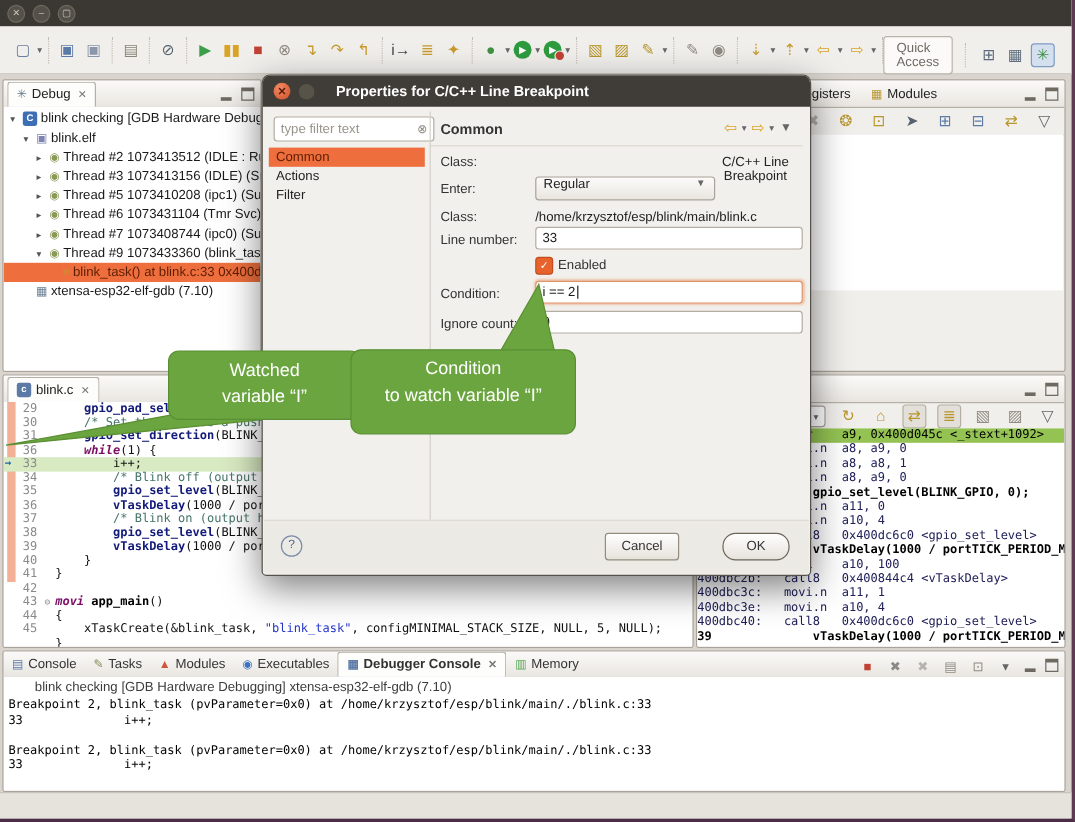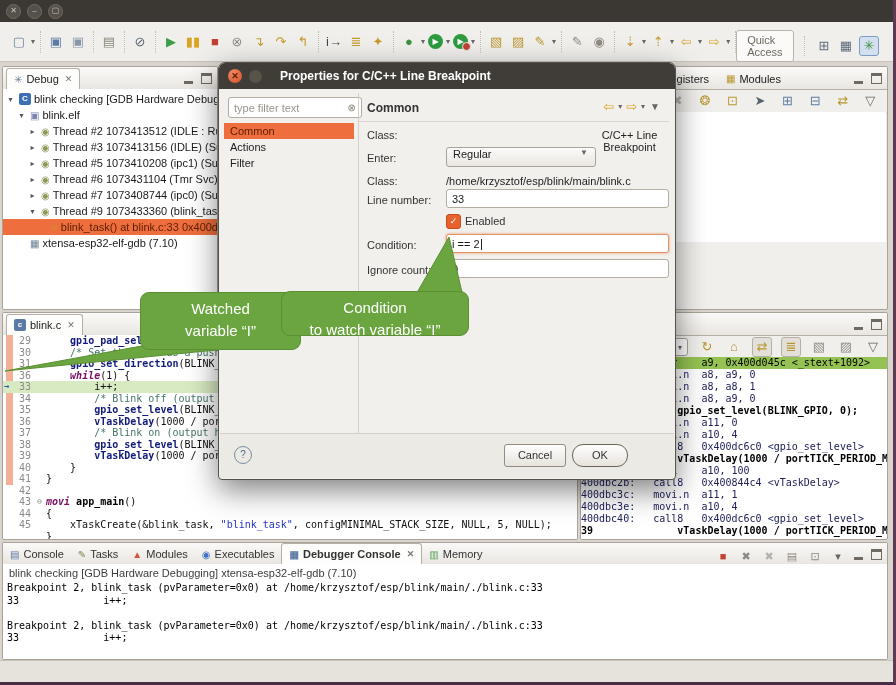--- a/index.html
+++ b/index.html
@@ -66,21 +66,21 @@
   .drow{height:12px;font-family:"DejaVu Sans Mono",monospace;font-size:10px;line-height:12px;white-space:pre;color:#20205a;}
   .drow.src{color:#000;font-weight:bold;}
   .drow.hl{background:#94c353;color:#000;}
   
   .ctabs{height:21px;display:flex;align-items:flex-end;background:linear-gradient(#fbfaf8,#e9e6e1);
     border-bottom:1px solid #b5afa5;position:relative;}
   .ctab{display:flex;align-items:center;gap:4px;padding:0 7px;height:20px;font-size:11px;color:#333;}
   .ctab.active{background:#fdfdfb;border:1px solid #b5afa5;border-bottom:none;border-radius:3px 3px 0 0;font-weight:bold;}
   .cicon{font-size:10px;}
   .cbody{position:absolute;left:0;top:21px;right:0;bottom:0;background:#fff;}
-  .ctitle{font-size:11px;color:#3c3c3c;padding:3px 6px;}
+  .ctitle{font-size:11px;color:#3c3c3c;padding:3px 6px;margin-left:20px;}
   .conline{font-family:"DejaVu Sans Mono",monospace;font-size:10px;line-height:12.5px;white-space:pre;color:#000;padding-left:4px;}
   .cbar{position:absolute;right:40px;top:4px;display:flex;gap:5px;align-items:center;}
   .cbar .ticon{font-size:11px;width:14px;}
   
   .dialog{position:absolute;left:218px;top:62px;width:458px;height:418px;background:#f2f0ec;z-index:40;
     border:1px solid #55514a;border-radius:7px 7px 4px 4px;box-shadow:0 10px 30px rgba(0,0,0,.5);box-sizing:border-box;}
   .dtitle{height:26px;background:#403d38;border-radius:6px 6px 0 0;display:flex;align-items:center;
     color:#fff;font-size:12px;font-weight:bold;}
   .dclose{width:14px;height:14px;border-radius:50%;background:radial-gradient(circle at 35% 30%,#f08a63,#d14f28);
     color:#561a05;font-size:9px;line-height:14px;text-align:center;margin-left:9px;flex:none;}
@@ -475,31 +475,31 @@
     </div>
 
     <span class="flabel" style="top:201px;">Ignore count:</span>
     <div class="tinput" style="left:227px;top:196px;">
       <span>0</span>
     </div>
 
     <div class="dfoot">
       <span class="help">?</span>
       <div class="btn" style="left:284px;width:62px;">Cancel</div>
-      <div class="btn ok" style="left:352px;width:56px;border-radius:11px;">OK</div>
+      <div class="btn ok" style="left:382px;width:56px;border-radius:11px;">OK</div>
     </div>
   </div>
 
   <svg class="tails" width="896" height="685">
     <polygon points="158,343 216,350 5,371" fill="#6aa53f" stroke="#5a8f33" stroke-width="1"></polygon>
     <polygon points="407,310 449,237 465,305" fill="#6aa53f" stroke="#5a8f33" stroke-width="1"></polygon>
   </svg>
 
   <div class="callout" style="left:140px;top:292px;width:161px;height:58px;">
     <div>Watched</div>
     <div>variable “I”</div>
   </div>
-  <div class="callout" style="left:281px;top:291px;width:188px;height:45px;">
+  <div class="callout" style="left:292px;top:291px;width:188px;height:71px;">
     <div>Condition</div>
     <div>to watch variable “I”</div>
   </div>
 
 </div>
 
 </body></html>

